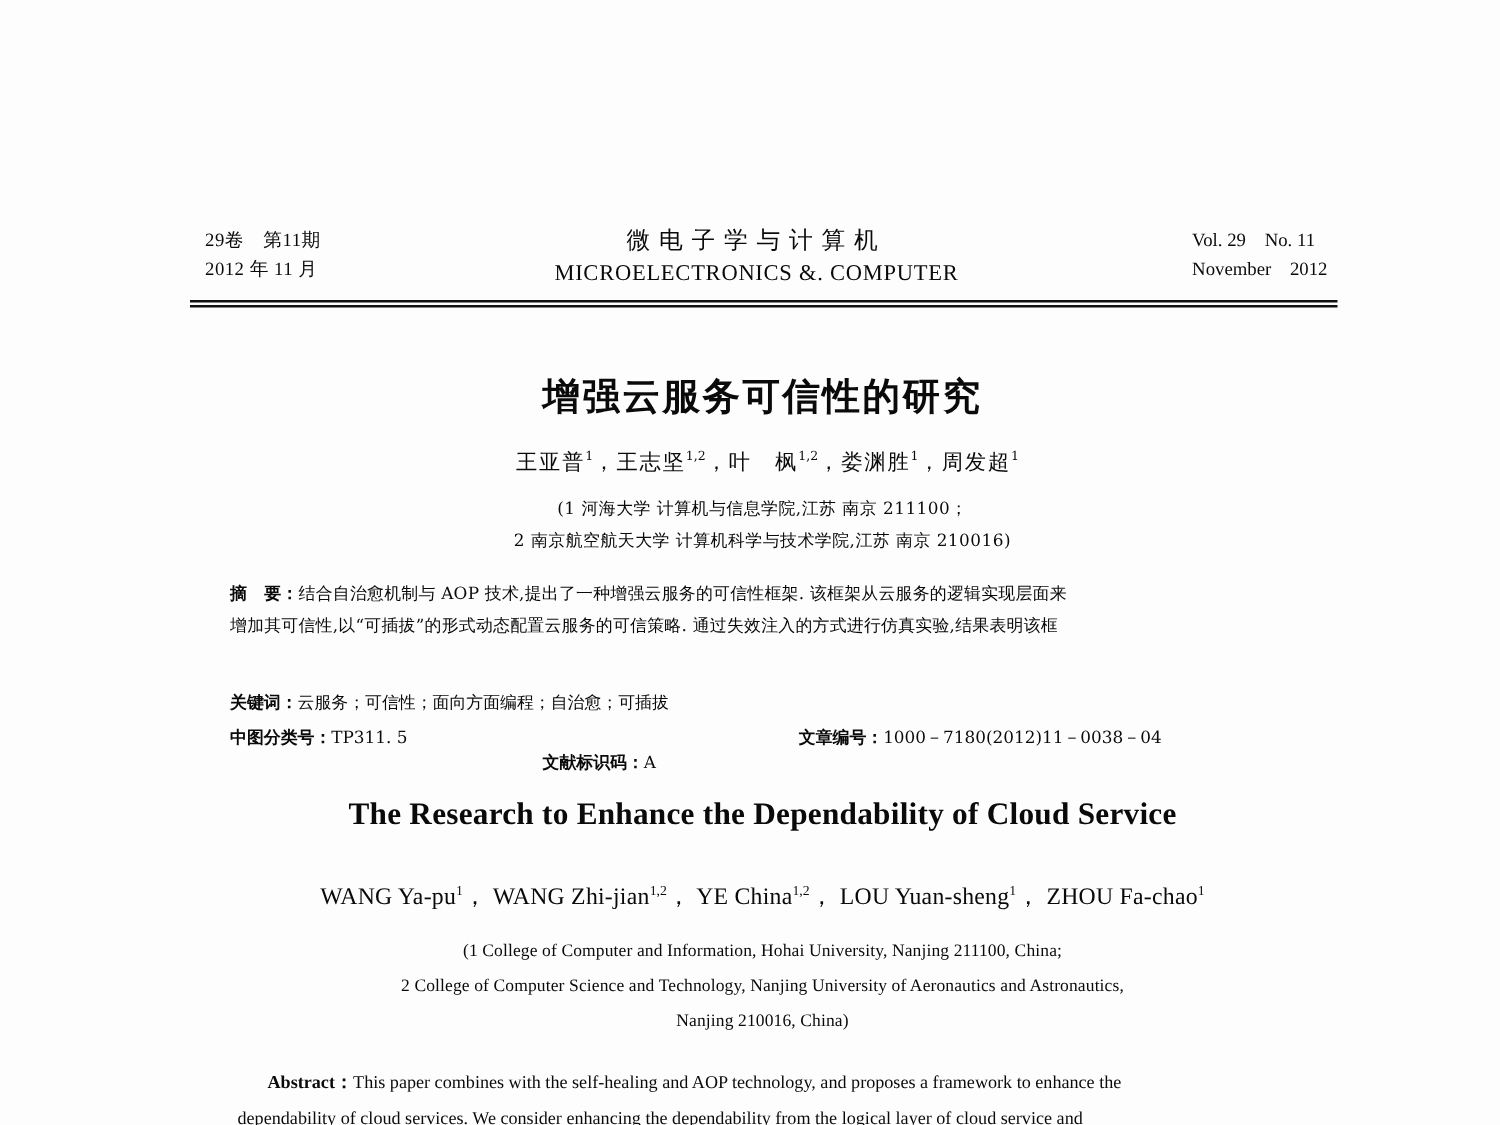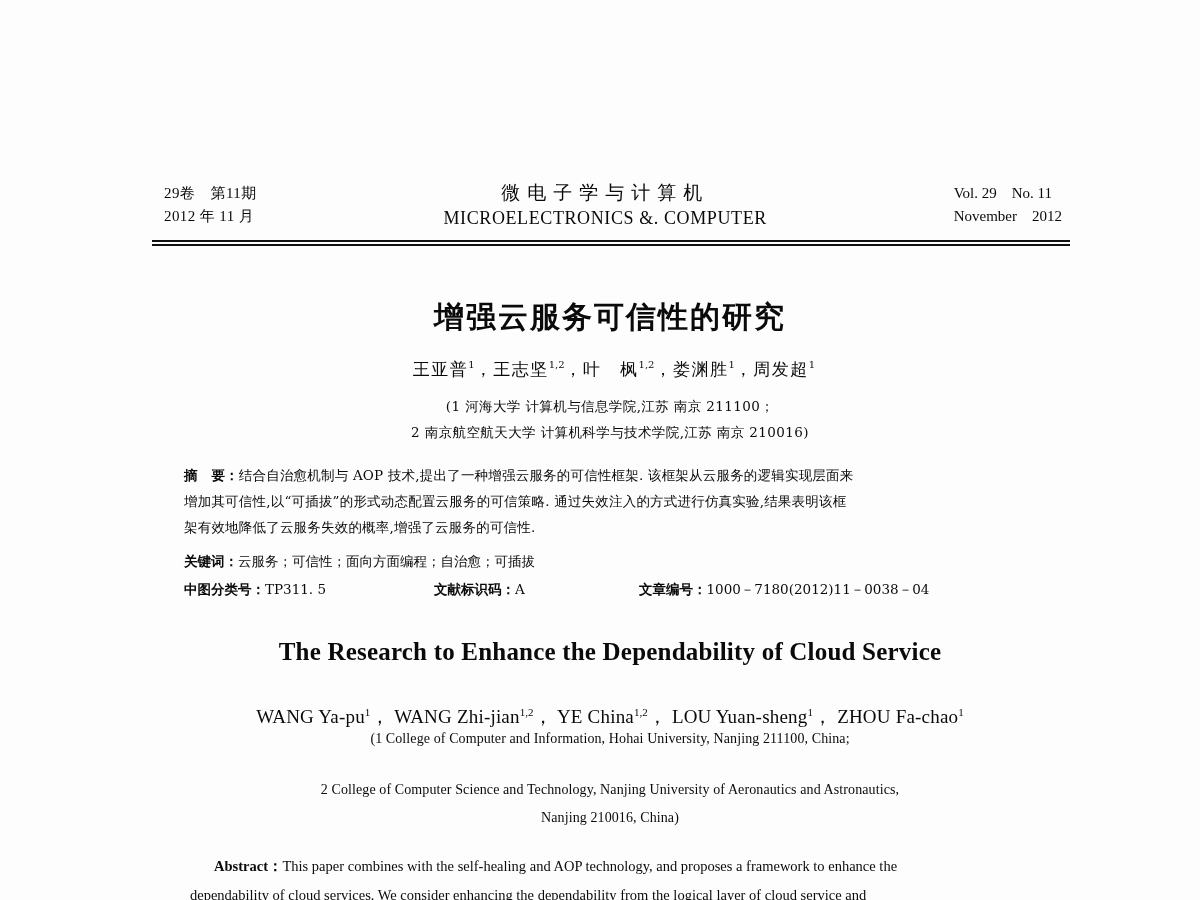--- a/index.html
+++ b/index.html
@@ -156,21 +156,21 @@
   .class-line {
     position: absolute;
     top: 581px;
     left: 34px;
     width: 858px;
     font-size: 13.5px;
     font-family: "DejaVu Serif", "Liberation Serif", serif;
     display: flex;
   }
   .class-line .c1 { width: 250px; }
-  .class-line .c2 { width: 205px; }
+  .class-line .c2 { width: 205px; margin-top: 20px; }
   .class-line .c3 { flex: 1; }
   .b { font-weight: bold; }
 
   
   .en-title {
     position: absolute;
     top: 638px;
     left: 0;
     width: 920px;
     text-align: center;
@@ -191,21 +191,21 @@
   .en-authors .sup { font-size: 11px; }
 
   .en-affil {
     position: absolute;
     left: 0;
     width: 920px;
     text-align: center;
     font-size: 14px;
     letter-spacing: 0.1px;
   }
-  .en-affil.e1 { top: 731px; }
+  .en-affil.e1 { top: 754px; }
   .en-affil.e2 { top: 782px; }
   .en-affil.e3 { top: 810px; }
 
   .en-abstract {
     position: absolute;
     top: 852px;
     left: 40px;
     width: 852px;
     font-size: 14.5px;
     line-height: 29px;
@@ -240,21 +240,20 @@
   <div class="cn-title">增强云服务可信性的研究</div>
 
   <div class="cn-authors" id="cn-authors"><span>王亚普</span><span class="sup">1</span><span>，</span><span>王志坚</span><span class="sup">1,2</span><span>，</span><span>叶　枫</span><span class="sup">1,2</span><span>，</span><span>娄渊胜</span><span class="sup">1</span><span>，</span><span>周发超</span><span class="sup">1</span></div>
 
   <div class="cn-affil a1">(1 河海大学 计算机与信息学院,江苏 南京 211100；</div>
   <div class="cn-affil a2">2 南京航空航天大学 计算机科学与技术学院,江苏 南京 210016)</div>
 
   <div class="cn-block">
     <div class="cn-line"><span class="lbl">摘　要：</span><span>结合自治愈机制与 AOP 技术,提出了一种增强云服务的可信性框架. 该框架从云服务的逻辑实现层面来</span></div>
     <div class="cn-line">增加其可信性,以“可插拔”的形式动态配置云服务的可信策略. 通过失效注入的方式进行仿真实验,结果表明该框</div>
-    <div class="cn-line">架有效地降低了云服务失效的概率,增强了云服务的可信性.</div>
   </div>
 
   <div class="kw-line">
     <span class="b">关键词：</span><span>云服务；可信性；面向方面编程；自治愈；可插拔</span>
   </div>
 
   <div class="class-line">
     <div class="c1">
       <span class="b">中图分类号：</span><span>TP311. 5</span>
     </div>

